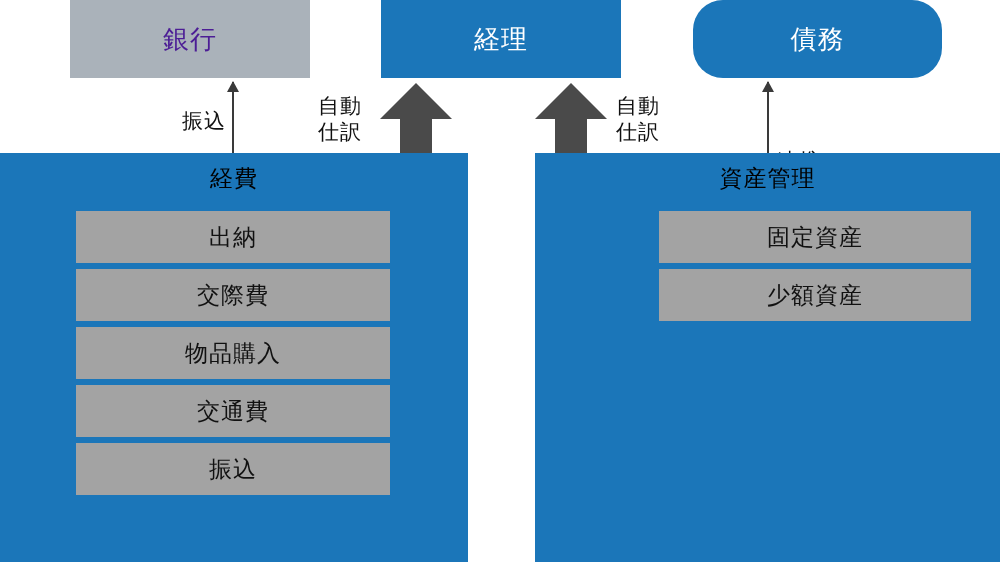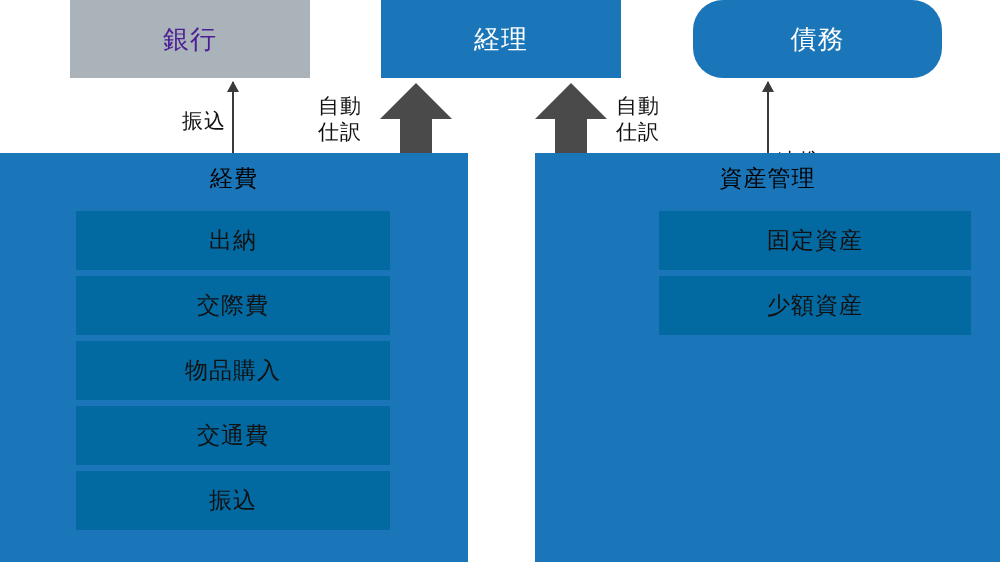--- a/index.html
+++ b/index.html
@@ -71,22 +71,22 @@
     top: 58px;
     display: flex;
     flex-direction: column;
     gap: 6px;
   }
   #panel-keihi  .panel-items { left: 76px;  width: 314px; }
   #panel-shisan .panel-items { left: 611px; width: 312px; margin-left: 48px; }
   #panel-shisan .panel-items { left: 76px;  width: 312px; }
 
   .item-box {
-    height: 59px;
-    background: #0369a1;
+    height: 52px;
+    background: #a3a3a3;
     color: #111111;
     display: flex;
     align-items: center;
     justify-content: center;
     font-size: 23px;
     letter-spacing: 1px;
   }
 
   
   .thin-arrow {

